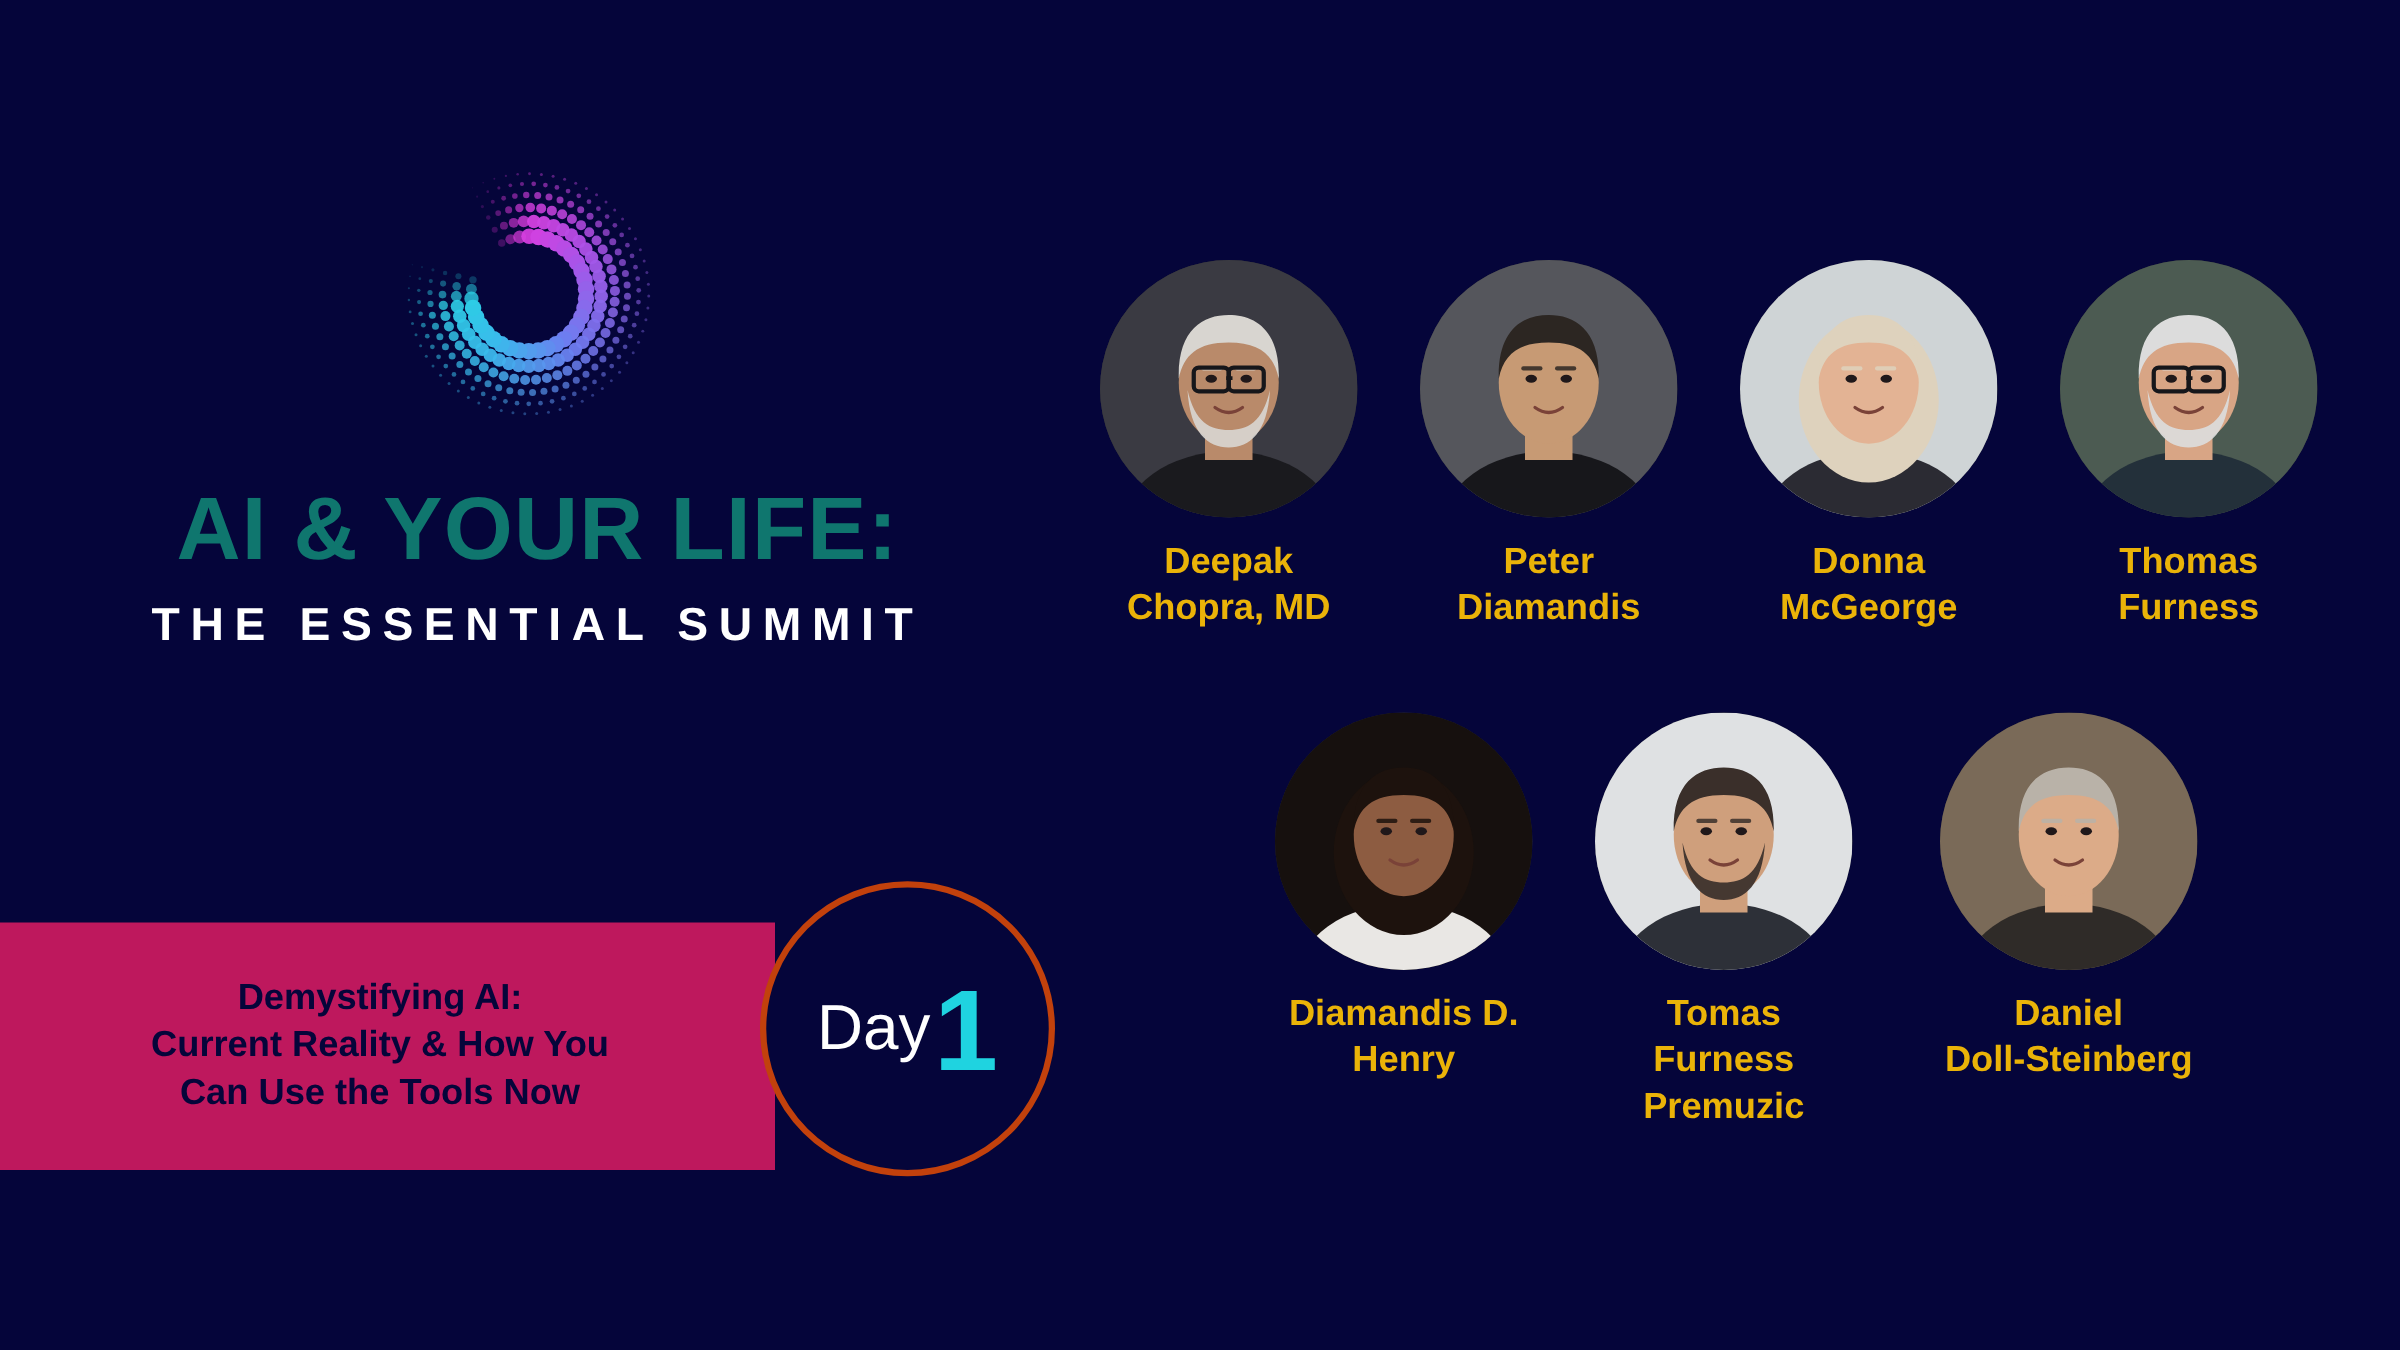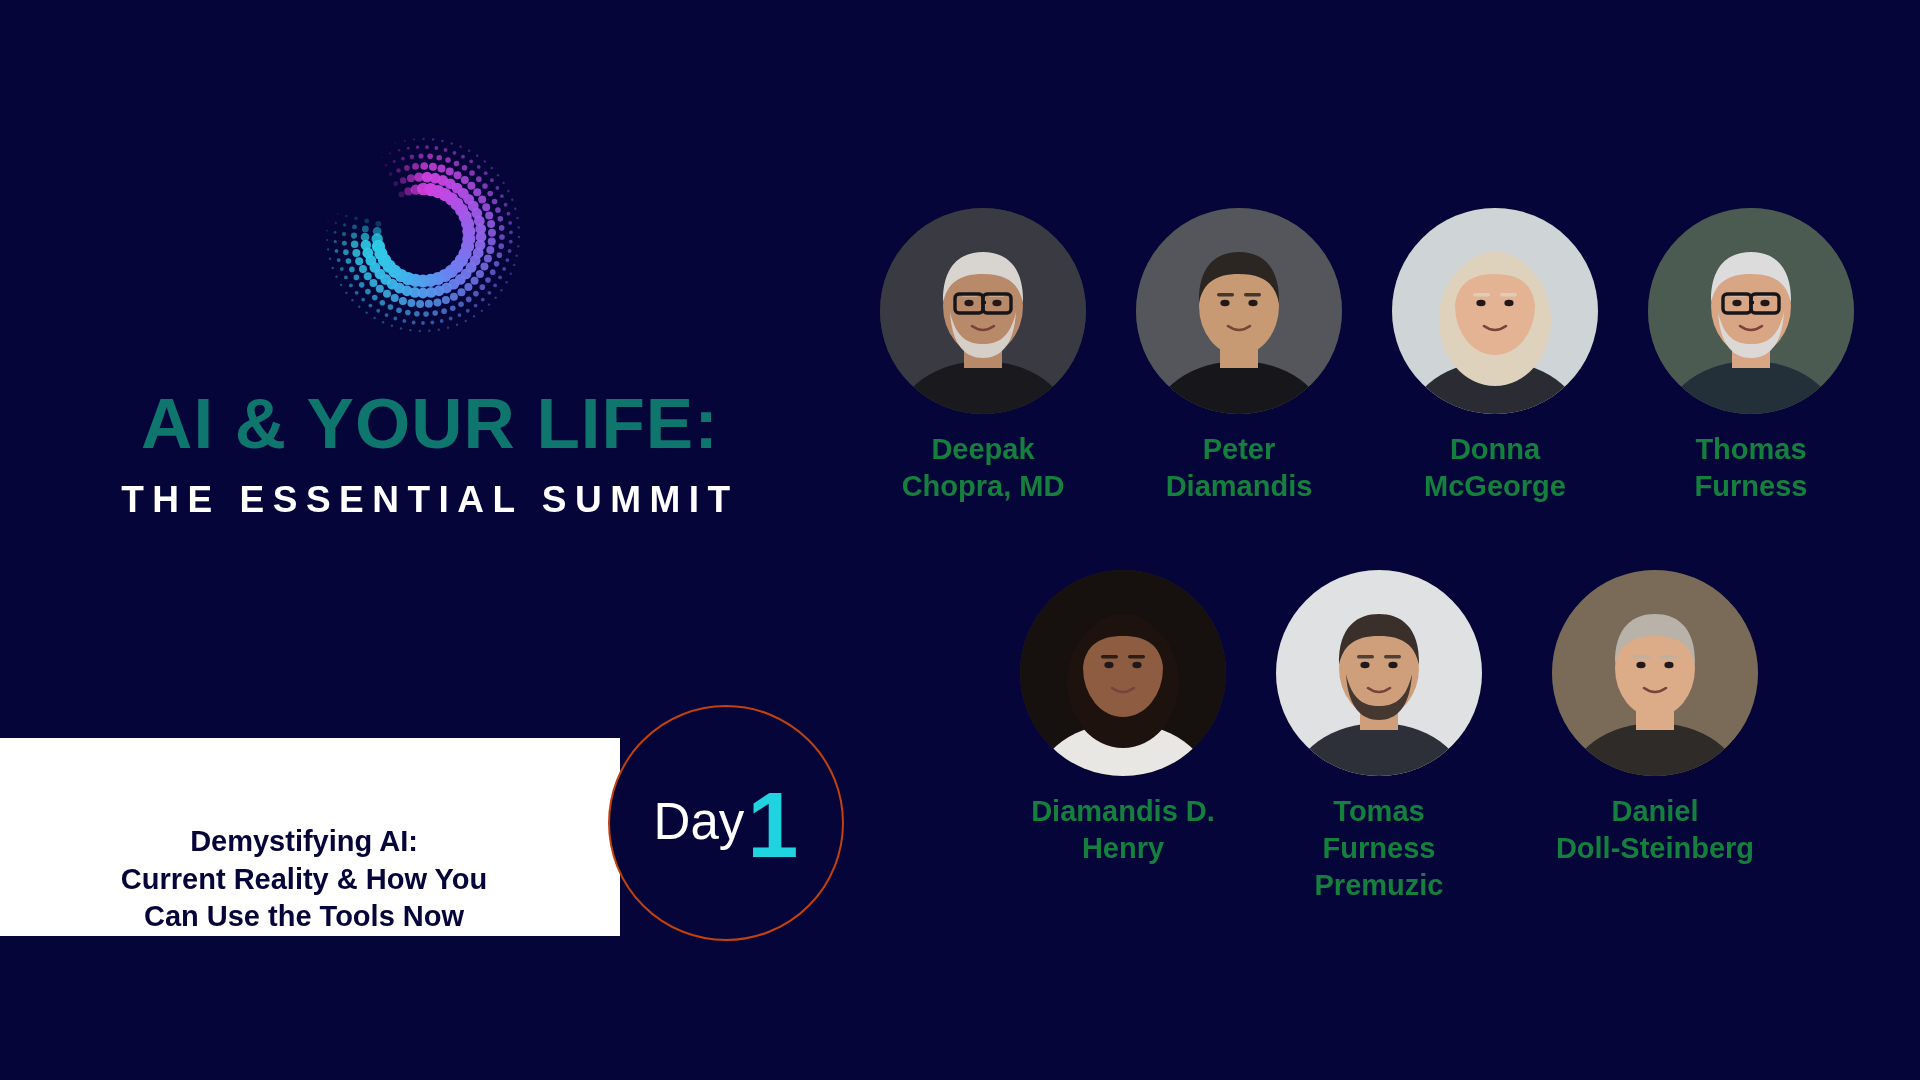--- a/index.html
+++ b/index.html
@@ -47,43 +47,43 @@
     letter-spacing:8.5px;
     line-height:1.0;
     white-space:nowrap;
   }
 
   
   #day-banner {
     position:absolute;
     left:0px; top:738px;
     width:620px; height:198px;
-    background:#ffffff;
+    background:#be185d;
     display:flex;
-    align-items:flex-end;
+    align-items:center;
     justify-content:center;
   }
   #banner-text {
     color:#05053a;
     font-size:29px;
     font-weight:bold;
     line-height:1.30;
     text-align:center;
     padding-right:72px;
     padding-left:60px;
   }
   #banner-text div { white-space:nowrap; }
 
   #day-circle {
     position:absolute;
     left:608px; top:705px;
     width:236px; height:236px;
     border-radius:50%;
     background:#05053a;
-    border:2px solid #c2410c;
+    border:5px solid #c2410c;
     display:flex;
     align-items:center;
     justify-content:center;
   }
   #day-circle-inner {
     display:flex;
     align-items:center;
     justify-content:center;
     transform:translateY(-2px);
   }
@@ -118,21 +118,21 @@
   .avatar {
     width:206px; height:206px;
     border-radius:50%;
     overflow:hidden;
     position:relative;
     background:#2a2a33;
   }
   .avatar svg { display:block; width:206px; height:206px; }
   .speaker-name {
     margin-top:17px;
-    color:#15803d;
+    color:#eab308;
     font-size:29px;
     font-weight:bold;
     line-height:1.28;
     text-align:center;
     white-space:nowrap;
   }
 </style>
 </head>
 <body>
 

